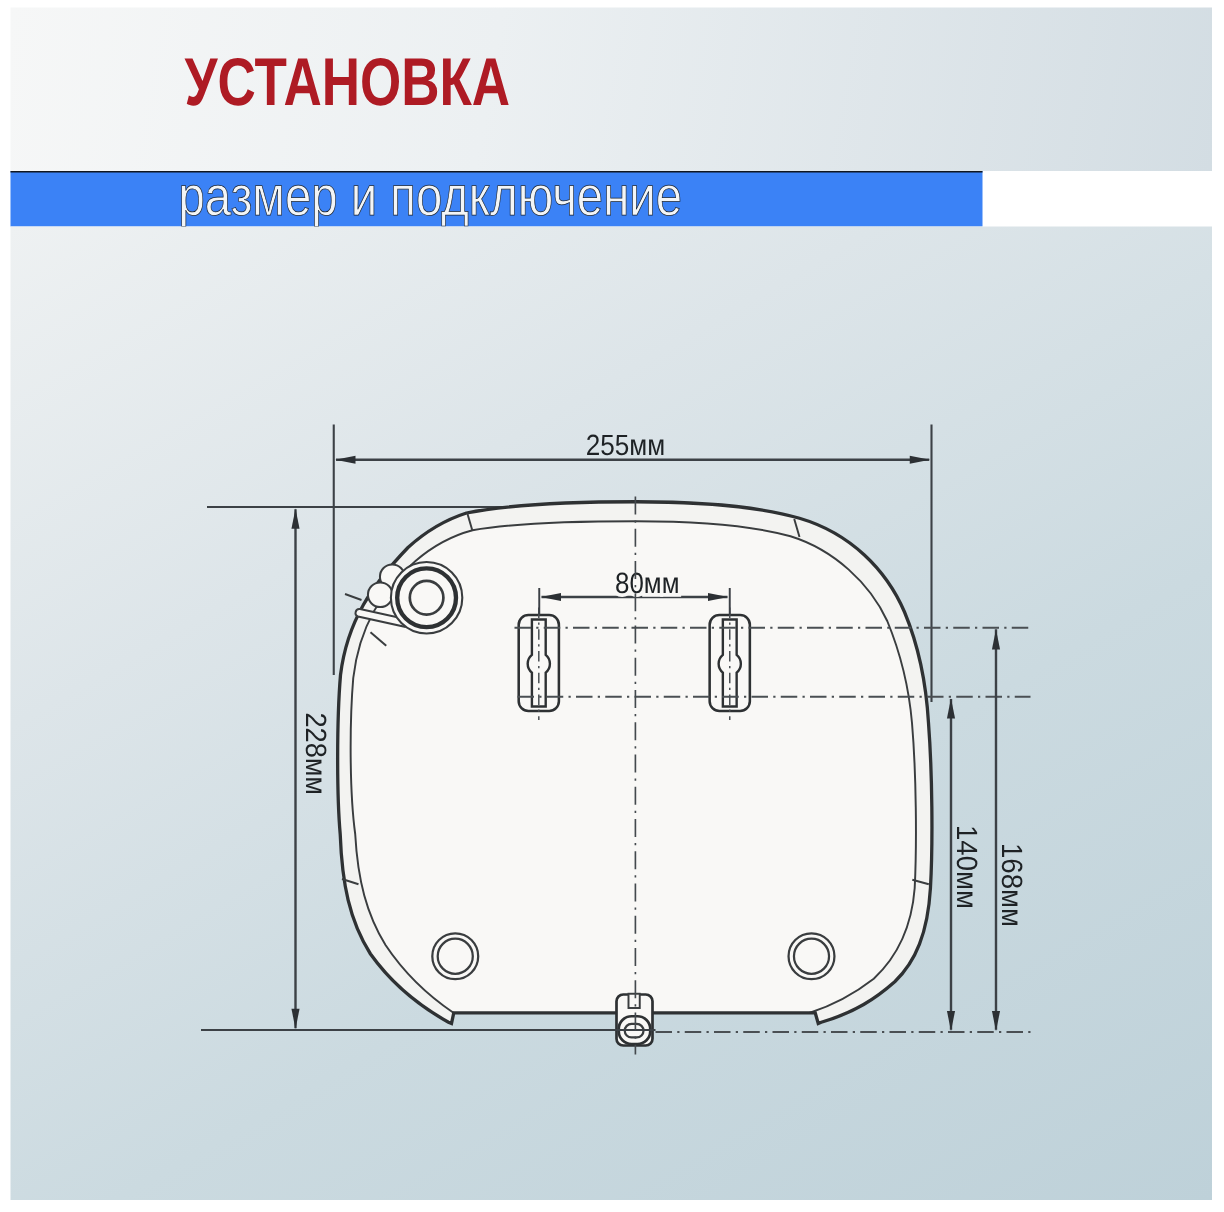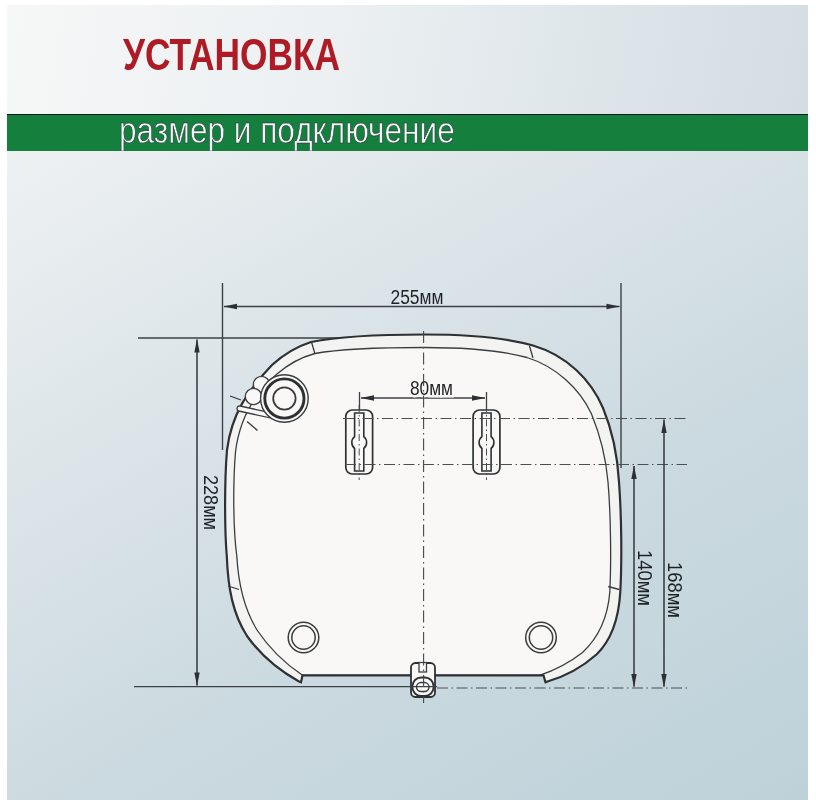--- a/index.html
+++ b/index.html
@@ -1,21 +1,21 @@
 <!DOCTYPE html>
 <html><head>
 <meta charset="utf-8">
 <style>
   html,body{margin:0;padding:0;}
   body{width:816px;height:808px;background:#ffffff;font-family:"Liberation Sans",sans-serif;position:relative;overflow:hidden;}
   .frame{position:absolute;left:7px;top:5px;width:801px;height:795px;}
   .topband{position:absolute;left:0;top:0;width:801px;height:109px;
     background:linear-gradient(100deg,#f6f7f7 0%,#ecf0f2 40%,#d3dde3 100%);}
-  .navbar{position:absolute;left:0;top:109px;width:801px;height:37px;
-    background:#15803d;border-top:1px solid #10161f;box-sizing:border-box;}
+  .navbar{position:absolute;left:0;top:109px;width:648px;height:37px;
+    background:#3b82f6;border-top:1px solid #10161f;box-sizing:border-box;}
   .navbar span{position:absolute;left:112px;top:-5px;color:#f3f5f6;font-size:37px;font-weight:400;-webkit-text-stroke:0.5px #18212e;
     transform:scaleX(0.853);transform-origin:left top;white-space:nowrap;}
   .main{position:absolute;left:0;top:146px;width:801px;height:649px;
     background:linear-gradient(150deg,#eef1f2 0%,#dde5e9 30%,#cbdae0 62%,#bed1d9 100%);}
   .title{position:absolute;left:116px;top:24px;color:#ae1b24;font-size:45px;font-weight:bold;
     transform:scaleX(0.785);transform-origin:left top;white-space:nowrap;}
   svg{position:absolute;left:0;top:0;}
 </style>
 </head>
 <body>

